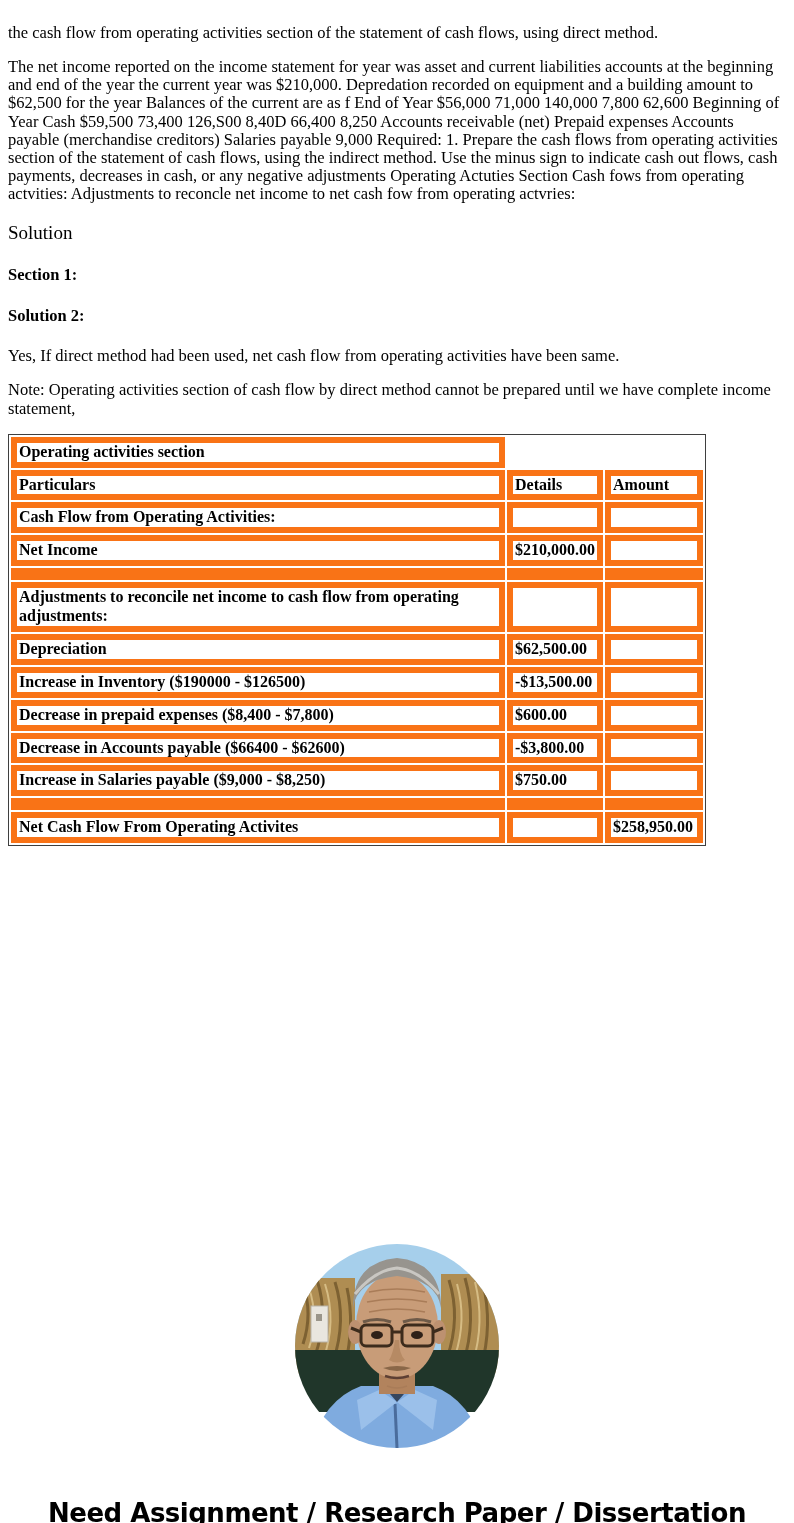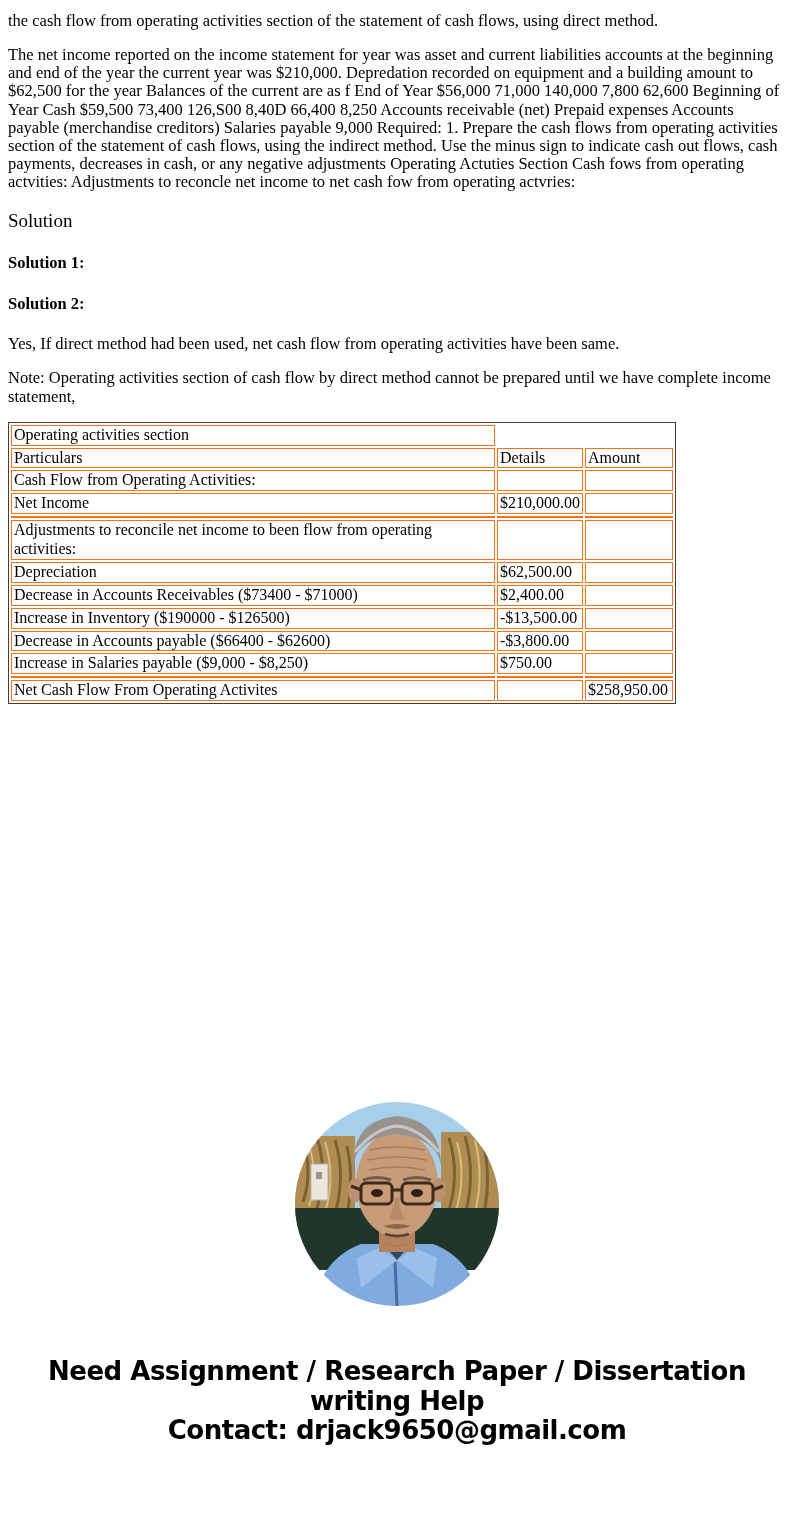--- a/index.html
+++ b/index.html
@@ -5,36 +5,37 @@
   html, body { background:#ffffff; }
   body {
     margin: 8px;
     width: 778px;
     min-height: 1505px;
     color: #000;
     font-family: "Liberation Serif", serif;
     font-size: 16.5px;
   }
   p { margin: 16px 0; line-height: 1.1; }
-  p.first { margin-top: 4px; }
+  p.first { margin-top: 16px; }
   h3.solution { font-size: 19px; margin: 19px 0; font-weight: normal; }
   h4.subsolution { font-size: 16.5px; margin: 21px 0; font-weight: bold; }
 
   table.cashflow {
     border-collapse: separate;
     border-spacing: 2px;
     border: 1px solid #3f3f3f;
     margin-top: 16px;
   }
   table.cashflow td {
-    border: 1px solid #f97316;
+    border: 6px solid #f97316;
     padding: 0 2px;
     line-height: 1.18;
     vertical-align: top;
     font-size: 16px;
+    font-weight: bold;
   }
   td.c1 { width: 478px; }
   td.c2 { width: 80px; margin-left: 40px; }
   td.c3 { width: 82px; }
   tr.spacer td { height: 0; line-height: 0; padding: 0; font-size: 0; }
 
   .photo-wrap {
     margin-top: 398px;
     text-align: center;
   }
@@ -55,21 +56,21 @@
 </style>
 </head>
 <body>
 
 <p class="first">the cash flow from operating activities section of the statement of cash flows, using direct method.</p>
 
 <p>The net income reported on the income statement for year was asset and current liabilities accounts at the beginning and end of the year the current year was $210,000. Depredation recorded on equipment and a building amount to $62,500 for the year Balances of the current are as f End of Year $56,000 71,000 140,000 7,800 62,600 Beginning of Year Cash $59,500 73,400 126,S00 8,40D 66,400 8,250 Accounts receivable (net) Prepaid expenses Accounts payable (merchandise creditors) Salaries payable 9,000 Required: 1. Prepare the cash flows from operating activities section of the statement of cash flows, using the indirect method. Use the minus sign to indicate cash out flows, cash payments, decreases in cash, or any negative adjustments Operating Actuties Section Cash fows from operating actvities: Adjustments to reconcle net income to net cash fow from operating actvries:</p>
 
 <h3 class="solution">Solution</h3>
 
-<h4 class="subsolution">Solution 1:</h4>
+<h4 class="subsolution">Section 1:</h4>
 
 <h4 class="subsolution">Solution 2:</h4>
 
 <p>Yes, If direct method had been used, net cash flow from operating activities have been same.</p>
 
 <p>Note: Operating activities section of cash flow by direct method cannot be prepared until we have complete income statement,</p>
 
 <table class="cashflow">
   <tbody>
     <tr>
@@ -89,37 +90,37 @@
       <td class="c1">Net Income</td>
       <td class="c2">$210,000.00</td>
       <td class="c3"></td>
     </tr>
     <tr class="spacer">
       <td class="c1"></td>
       <td class="c2"></td>
       <td class="c3"></td>
     </tr>
     <tr>
-      <td class="c1">Adjustments to reconcile net income to been flow from operating activities:</td>
+      <td class="c1">Adjustments to reconcile net income to cash flow from operating adjustments:</td>
       <td class="c2"></td>
       <td class="c3"></td>
     </tr>
     <tr>
       <td class="c1">Depreciation</td>
       <td class="c2">$62,500.00</td>
       <td class="c3"></td>
     </tr>
     <tr>
-      <td class="c1">Decrease in Accounts Receivables ($73400 - $71000)</td>
-      <td class="c2">$2,400.00</td>
-      <td class="c3"></td>
-    </tr>
-    <tr>
       <td class="c1">Increase in Inventory ($190000 - $126500)</td>
       <td class="c2">-$13,500.00</td>
+      <td class="c3"></td>
+    </tr>
+    <tr>
+      <td class="c1">Decrease in prepaid expenses ($8,400 - $7,800)</td>
+      <td class="c2">$600.00</td>
       <td class="c3"></td>
     </tr>
     <tr>
       <td class="c1">Decrease in Accounts payable ($66400 - $62600)</td>
       <td class="c2">-$3,800.00</td>
       <td class="c3"></td>
     </tr>
     <tr>
       <td class="c1">Increase in Salaries payable ($9,000 - $8,250)</td>
       <td class="c2">$750.00</td>

